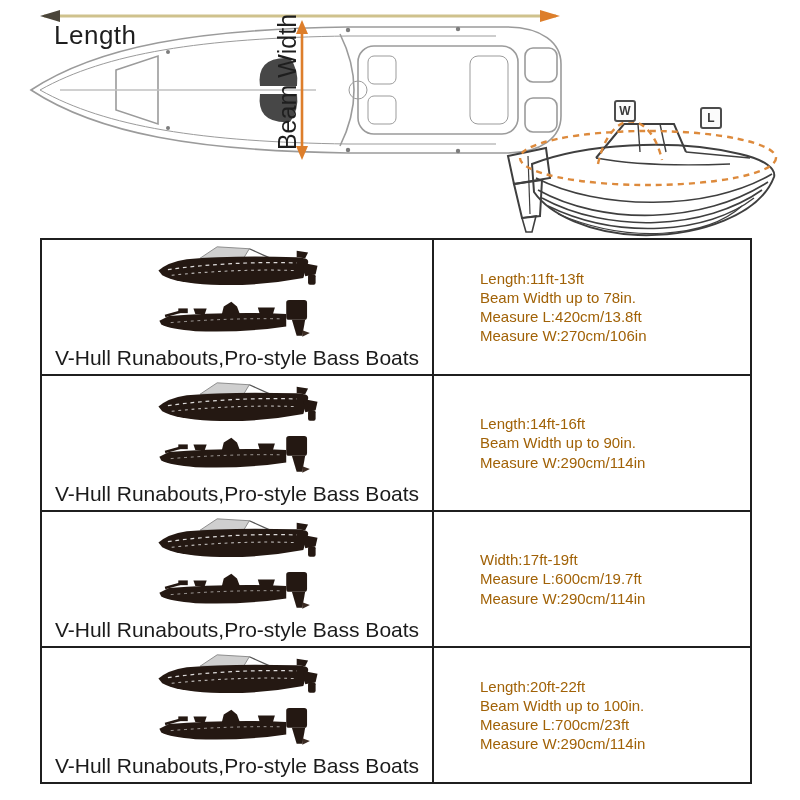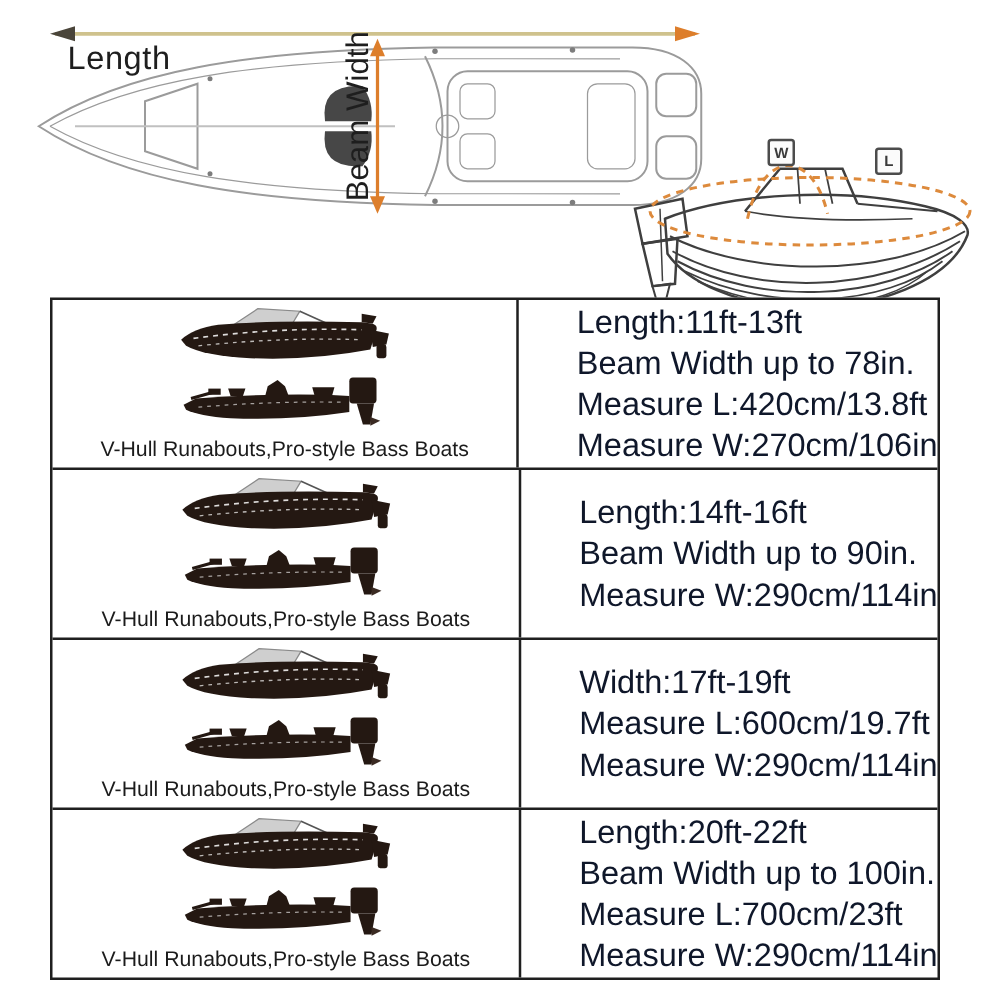--- a/index.html
+++ b/index.html
@@ -1,21 +1,21 @@
 <!DOCTYPE html>
 <html><head>
 <meta charset="utf-8">
 <style>
   html,body{margin:0;padding:0;}
   body{
     width:800px;height:800px;position:relative;background:#ffffff;
     font-family:"Liberation Sans", sans-serif;color:#1b1b1b;overflow:hidden;
   }
   
-  .diagram-area{position:absolute;left:0;top:15px;width:800px;height:260px;}
+  .diagram-area{position:absolute;left:0;top:4px;width:800px;height:260px;}
   .length-label{
     position:absolute;left:54px;top:16px;font-size:26px;color:#1e1e1e;
     letter-spacing:0.5px;
   }
   .beamwidth-label{
     position:absolute;left:287px;top:78px;font-size:25px;color:#1e1e1e;
     white-space:nowrap;transform:translate(-50%,-50%) rotate(-90deg);
   }
   .marker-box{
     position:absolute;width:18px;height:18px;border:2px solid #4c4c4c;border-radius:3px;
@@ -33,27 +33,27 @@
   }
   .size-row{flex:1;display:flex;border-bottom:2px solid #1f1f1f;min-height:0;}
   .size-row:last-child{border-bottom:none;}
   .boat-cell{
     width:392px;border-right:2px solid #1f1f1f;box-sizing:border-box;
     display:flex;flex-direction:column;align-items:center;justify-content:center;
     padding:4px 0;
   }
   .boat-cell .speedboat{margin-bottom:7px;}
   .boat-types{
-    font-size:17px;color:#1b1b1b;margin-top:6px;white-space:nowrap;
+    font-size:21px;color:#1b1b1b;margin-top:6px;white-space:nowrap;
   }
   .spec-cell{
     flex:1;display:flex;flex-direction:column;justify-content:center;
     padding-left:46px;box-sizing:border-box;
   }
-  .spec-line{font-size:26px;line-height:1.27;color:#0f172a;white-space:nowrap;}
+  .spec-line{font-size:15px;line-height:1.27;color:#a16207;white-space:nowrap;}
 </style>
 </head>
 <body>
 
 <div class="diagram-area">
 
   <svg style="position:absolute;left:28px;top:4px;" width="545" height="160" viewBox="0 0 545 160">
 
     <g>
       <line x1="16" y1="8" x2="528" y2="8" stroke="#cfc28d" stroke-width="3"></line>

